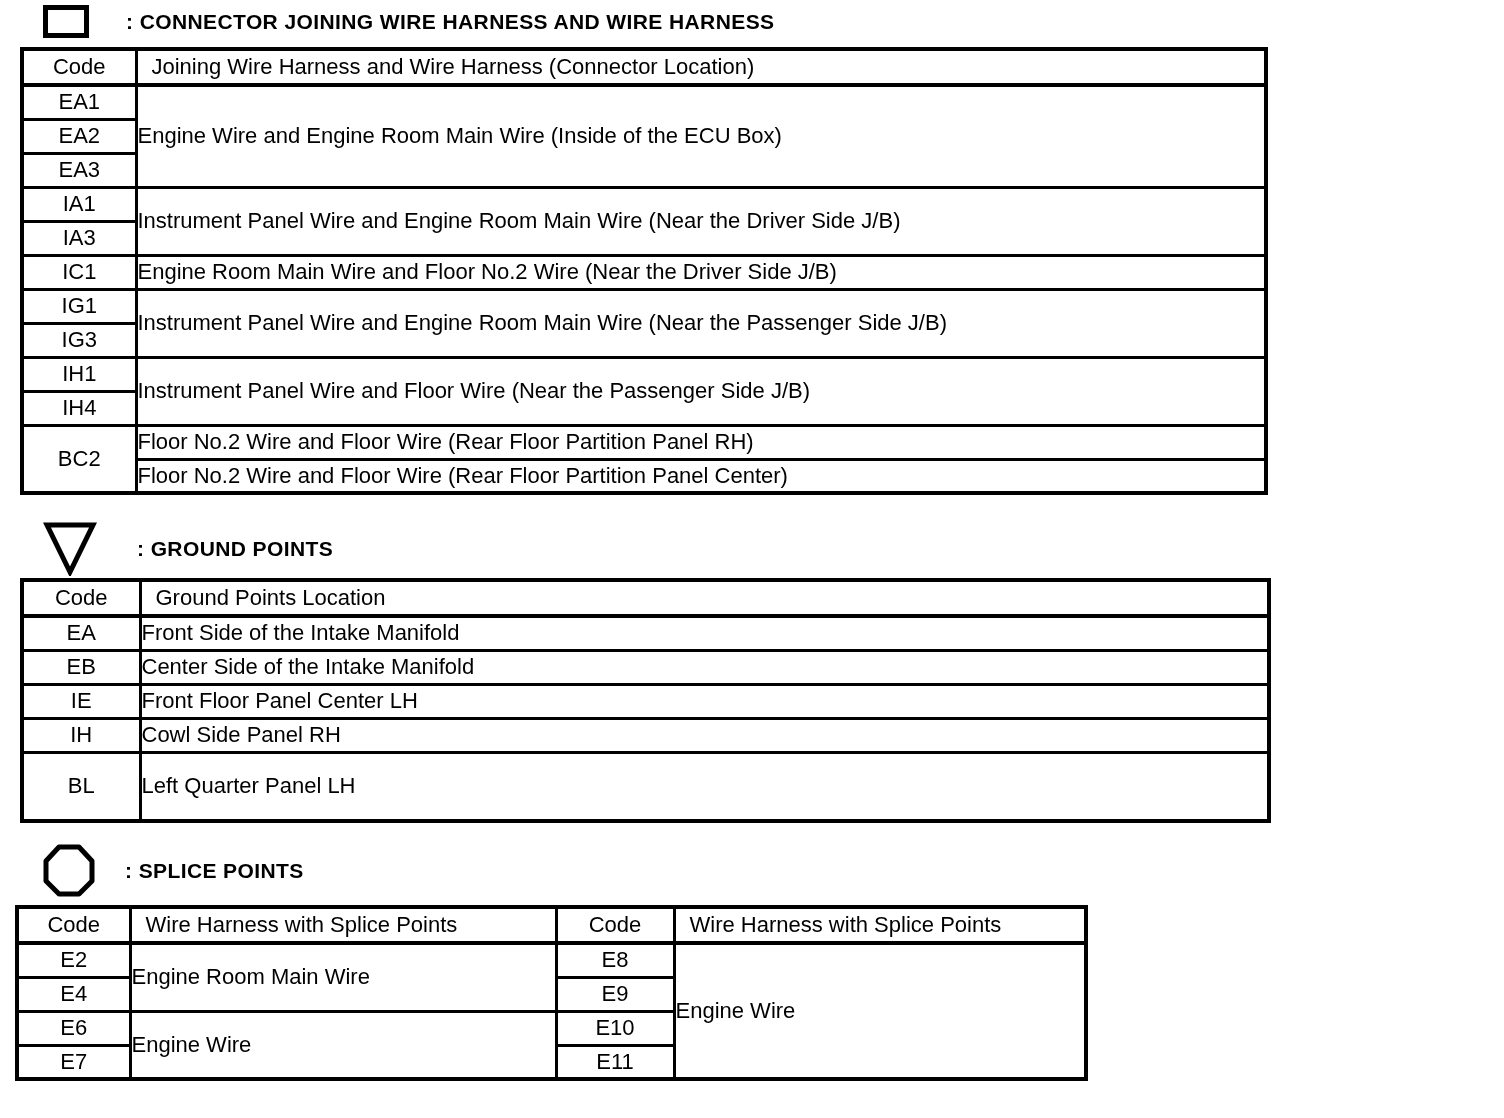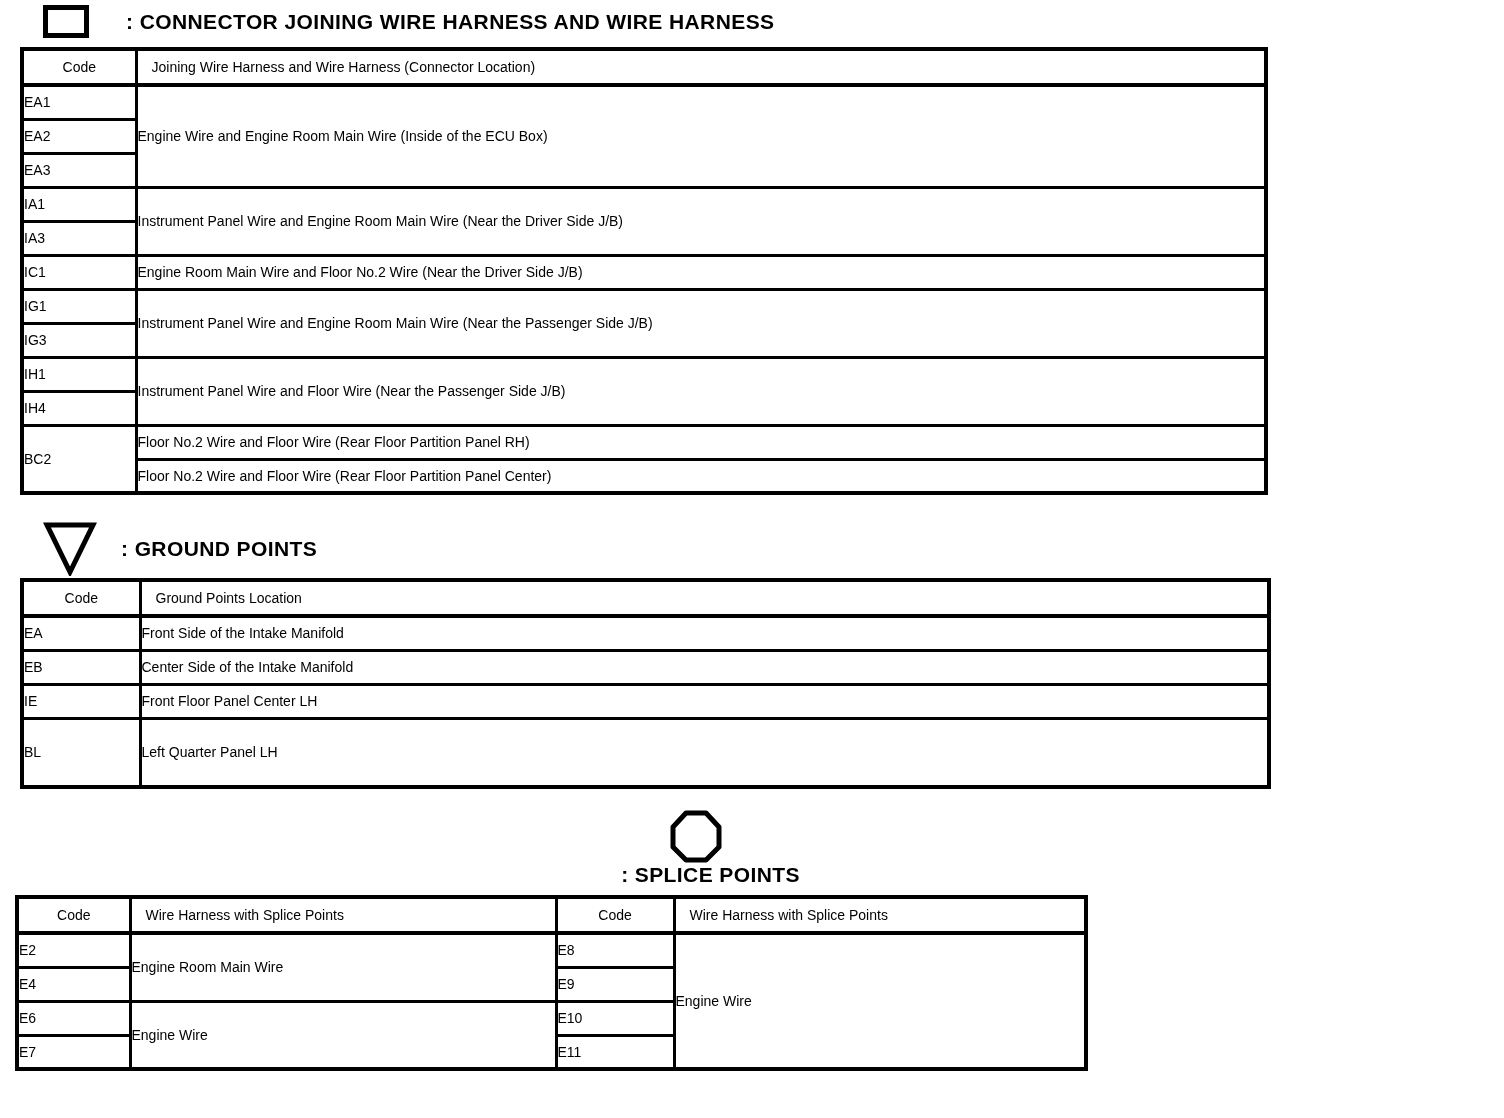--- a/index.html
+++ b/index.html
@@ -34,44 +34,44 @@
   .icon-svg { display: block; flex: 0 0 auto; }
   
   table.tbl {
     border-collapse: collapse;
     table-layout: fixed;
     background: #fff;
     border: 4px solid #000;
   }
   .tbl th, .tbl td {
     border: 3px solid #000;
-    font-size: 14px;
+    font-size: 22px;
     font-weight: normal;
     padding: 0;
     overflow: hidden;
     white-space: nowrap;
   }
   .tbl th { border-bottom-width: 4px; text-align: left; }
-  .code { }
+  .code { text-align: center; }
   th.code { text-align: center; }
   .desc { text-align: left; padding-left: 13px; }
   th.desc { padding-left: 14px; }
   td.thin { border-bottom-width: 2px; }
   .tbl tr { height: 34px; }
   .tbl tr.hdr { height: 36px; }
   tr.tall { height: 69px; }
   
   #connector-table { margin: 9px 0 0 20px; width: 1248px; }
   #ground-table    { margin: 2px 0 0 20px; width: 1251px; }
   #splice-table    { margin: 8px 0 0 15px; width: 1073px; }
   .s1 { padding-top: 5px; }
   .s2 { margin-top: 26px; }
-  .s3 { margin-top: 21px; flex-direction: column; }
+  .s3 { margin-top: 21px; }
   .s1 .sec-title { margin-left: 37px; }
-  .s2 .sec-title { margin-left: 24px; }
+  .s2 .sec-title { margin-left: 40px; }
   .s3 .sec-title { margin-left: 30px; }
 </style>
 </head>
 <body>
 
 <div class="page">
 
   <div class="sec-hdr s1">
     <div class="icon-rect"></div>
     <div class="sec-title">: CONNECTOR JOINING WIRE HARNESS AND WIRE HARNESS</div>
@@ -159,20 +159,24 @@
       <td class="code">EA</td>
       <td class="desc">Front Side of the Intake Manifold</td>
     </tr>
     <tr>
       <td class="code">EB</td>
       <td class="desc">Center Side of the Intake Manifold</td>
     </tr>
     <tr>
       <td class="code">IE</td>
       <td class="desc">Front Floor Panel Center LH</td>
+    </tr>
+    <tr>
+      <td class="code">IH</td>
+      <td class="desc">Cowl Side Panel RH</td>
     </tr>
     <tr class="tall">
       <td class="code">BL</td>
       <td class="desc">Left Quarter Panel LH</td>
     </tr>
   </tbody>
     </table>
 
   <div class="sec-hdr s3">
     <svg class="icon-svg" width="52" height="53" viewBox="0 0 52 53">

